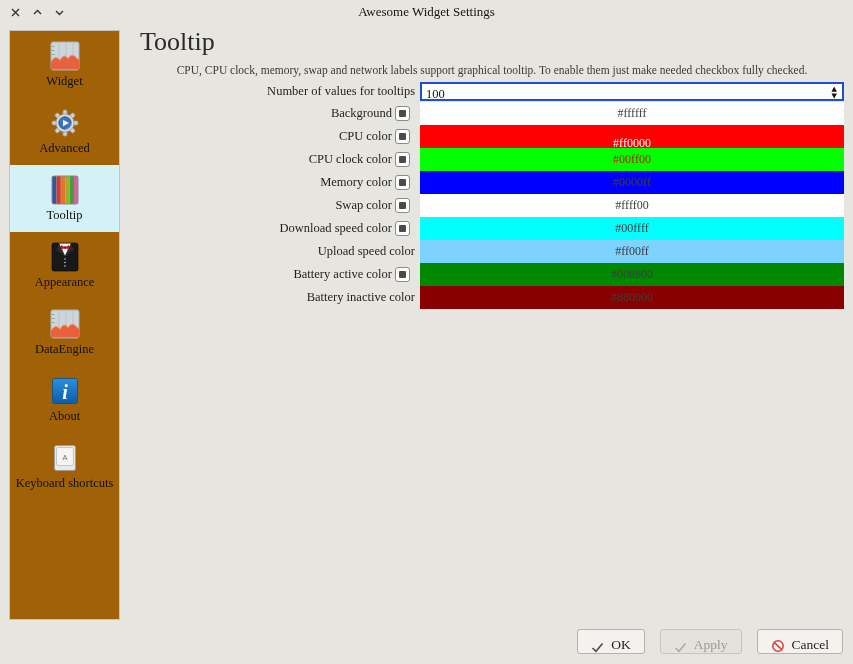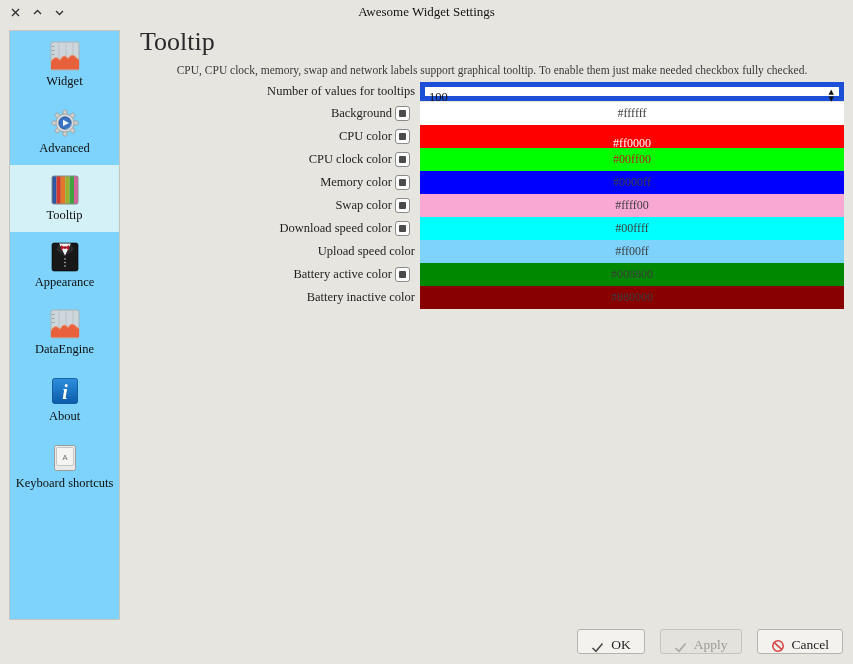--- a/index.html
+++ b/index.html
@@ -7,34 +7,34 @@
     width:853px;height:664px;position:relative;overflow:hidden;
     background:#e7e5e0;color:#1c1c1c;
     font-family:"Liberation Serif","DejaVu Serif",serif;
   }
   
   .titlebar{position:absolute;top:0;left:0;right:0;height:24px}
   .tb-buttons{position:absolute;left:8px;top:0;height:24px;display:flex;align-items:center;gap:7px}
   .tb-btn{width:15px;height:15px;display:flex;align-items:center;justify-content:center;cursor:default}
   .tb-title{position:absolute;left:0;right:0;top:0;height:24px;line-height:24px;text-align:center;font-size:13px;color:#141414}
   
-  .sidebar{position:absolute;left:9px;top:30px;width:111px;height:590px;background:#7dd3fc;
+  .sidebar{position:absolute;left:9px;top:30px;width:111px;height:590px;background:#a16207;
     border:1px solid #c6c4be;box-sizing:border-box}
   .side-item{height:67px;display:flex;flex-direction:column;align-items:center;justify-content:center;gap:2px;cursor:default}
   .side-item.selected{background:#d3f1f6}
   .side-icon{width:32px;height:32px;display:block}
   .side-label{font-size:12.5px;color:#101010;white-space:nowrap}
   
   .main{position:absolute;left:140px;top:28px;width:704px}
   .page-title{font-size:26px;font-weight:normal;margin:0;line-height:1.1;color:#2a2a2a}
   .page-desc{margin:7px auto 0 auto;max-width:680px;text-align:center;font-size:11.5px;line-height:1.2;color:#3a3a3a}
   .spin-row{display:flex;align-items:center;margin-top:5px;height:19px}
   .left-col{width:280px;display:flex;justify-content:flex-end;align-items:center;box-sizing:border-box;padding-right:5px}
   .field-label{font-size:12.5px;color:#1e1e1e;white-space:nowrap}
-  .spinbox{position:relative;width:424px;height:19px;box-sizing:border-box;background:#fff;border:5px solid #1d4ed8}
+  .spinbox{position:relative;width:424px;height:19px;box-sizing:border-box;background:#fff;border:2px solid #1d4ed8}
   .spinbox input{border:none;outline:none;width:calc(100% - 20px);height:100%;
     font-family:inherit;font-size:12.5px;color:#111;padding:0 0 0 4px;background:transparent}
   .spin-arrows{position:absolute;right:5px;top:2px;display:flex;flex-direction:column;align-items:center;cursor:default}
   .spin-arrows span{font-size:7px;line-height:7px;color:#111;font-family:"DejaVu Sans",sans-serif}
   .rows{margin-top:1px}
   .color-row{display:flex;align-items:center;height:23px}
   .checkbox{width:13px;height:13px;border:1px solid #8a8a8a;border-radius:3px;background:#fdfdfd;
     margin:0 5px 0 3px;display:flex;align-items:center;justify-content:center;flex:none;cursor:default}
   .checkbox .mark{width:7px;height:7px;background:#4b4b4b;border-radius:1px}
   .color-bar{width:424px;height:23px;display:flex;align-items:center;justify-content:center;cursor:default}
@@ -241,21 +241,21 @@
       <span class="color-hex" style="color: rgb(61, 61, 61);">#0000ff</span>
     </div>
   </div>
       <div class="color-row">
     <div class="left-col">
       <span class="field-label">Swap color</span>
       <span class="checkbox">
             <span class="mark"></span>
           </span>
     </div>
-    <div class="color-bar" style="background: #f9a8d4;">
+    <div class="color-bar" style="background: #ffffff;">
       <span class="color-hex" style="color: rgb(61, 61, 61);">#ffff00</span>
     </div>
   </div>
       <div class="color-row">
     <div class="left-col">
       <span class="field-label">Download speed color</span>
       <span class="checkbox">
             <span class="mark"></span>
           </span>
     </div>

